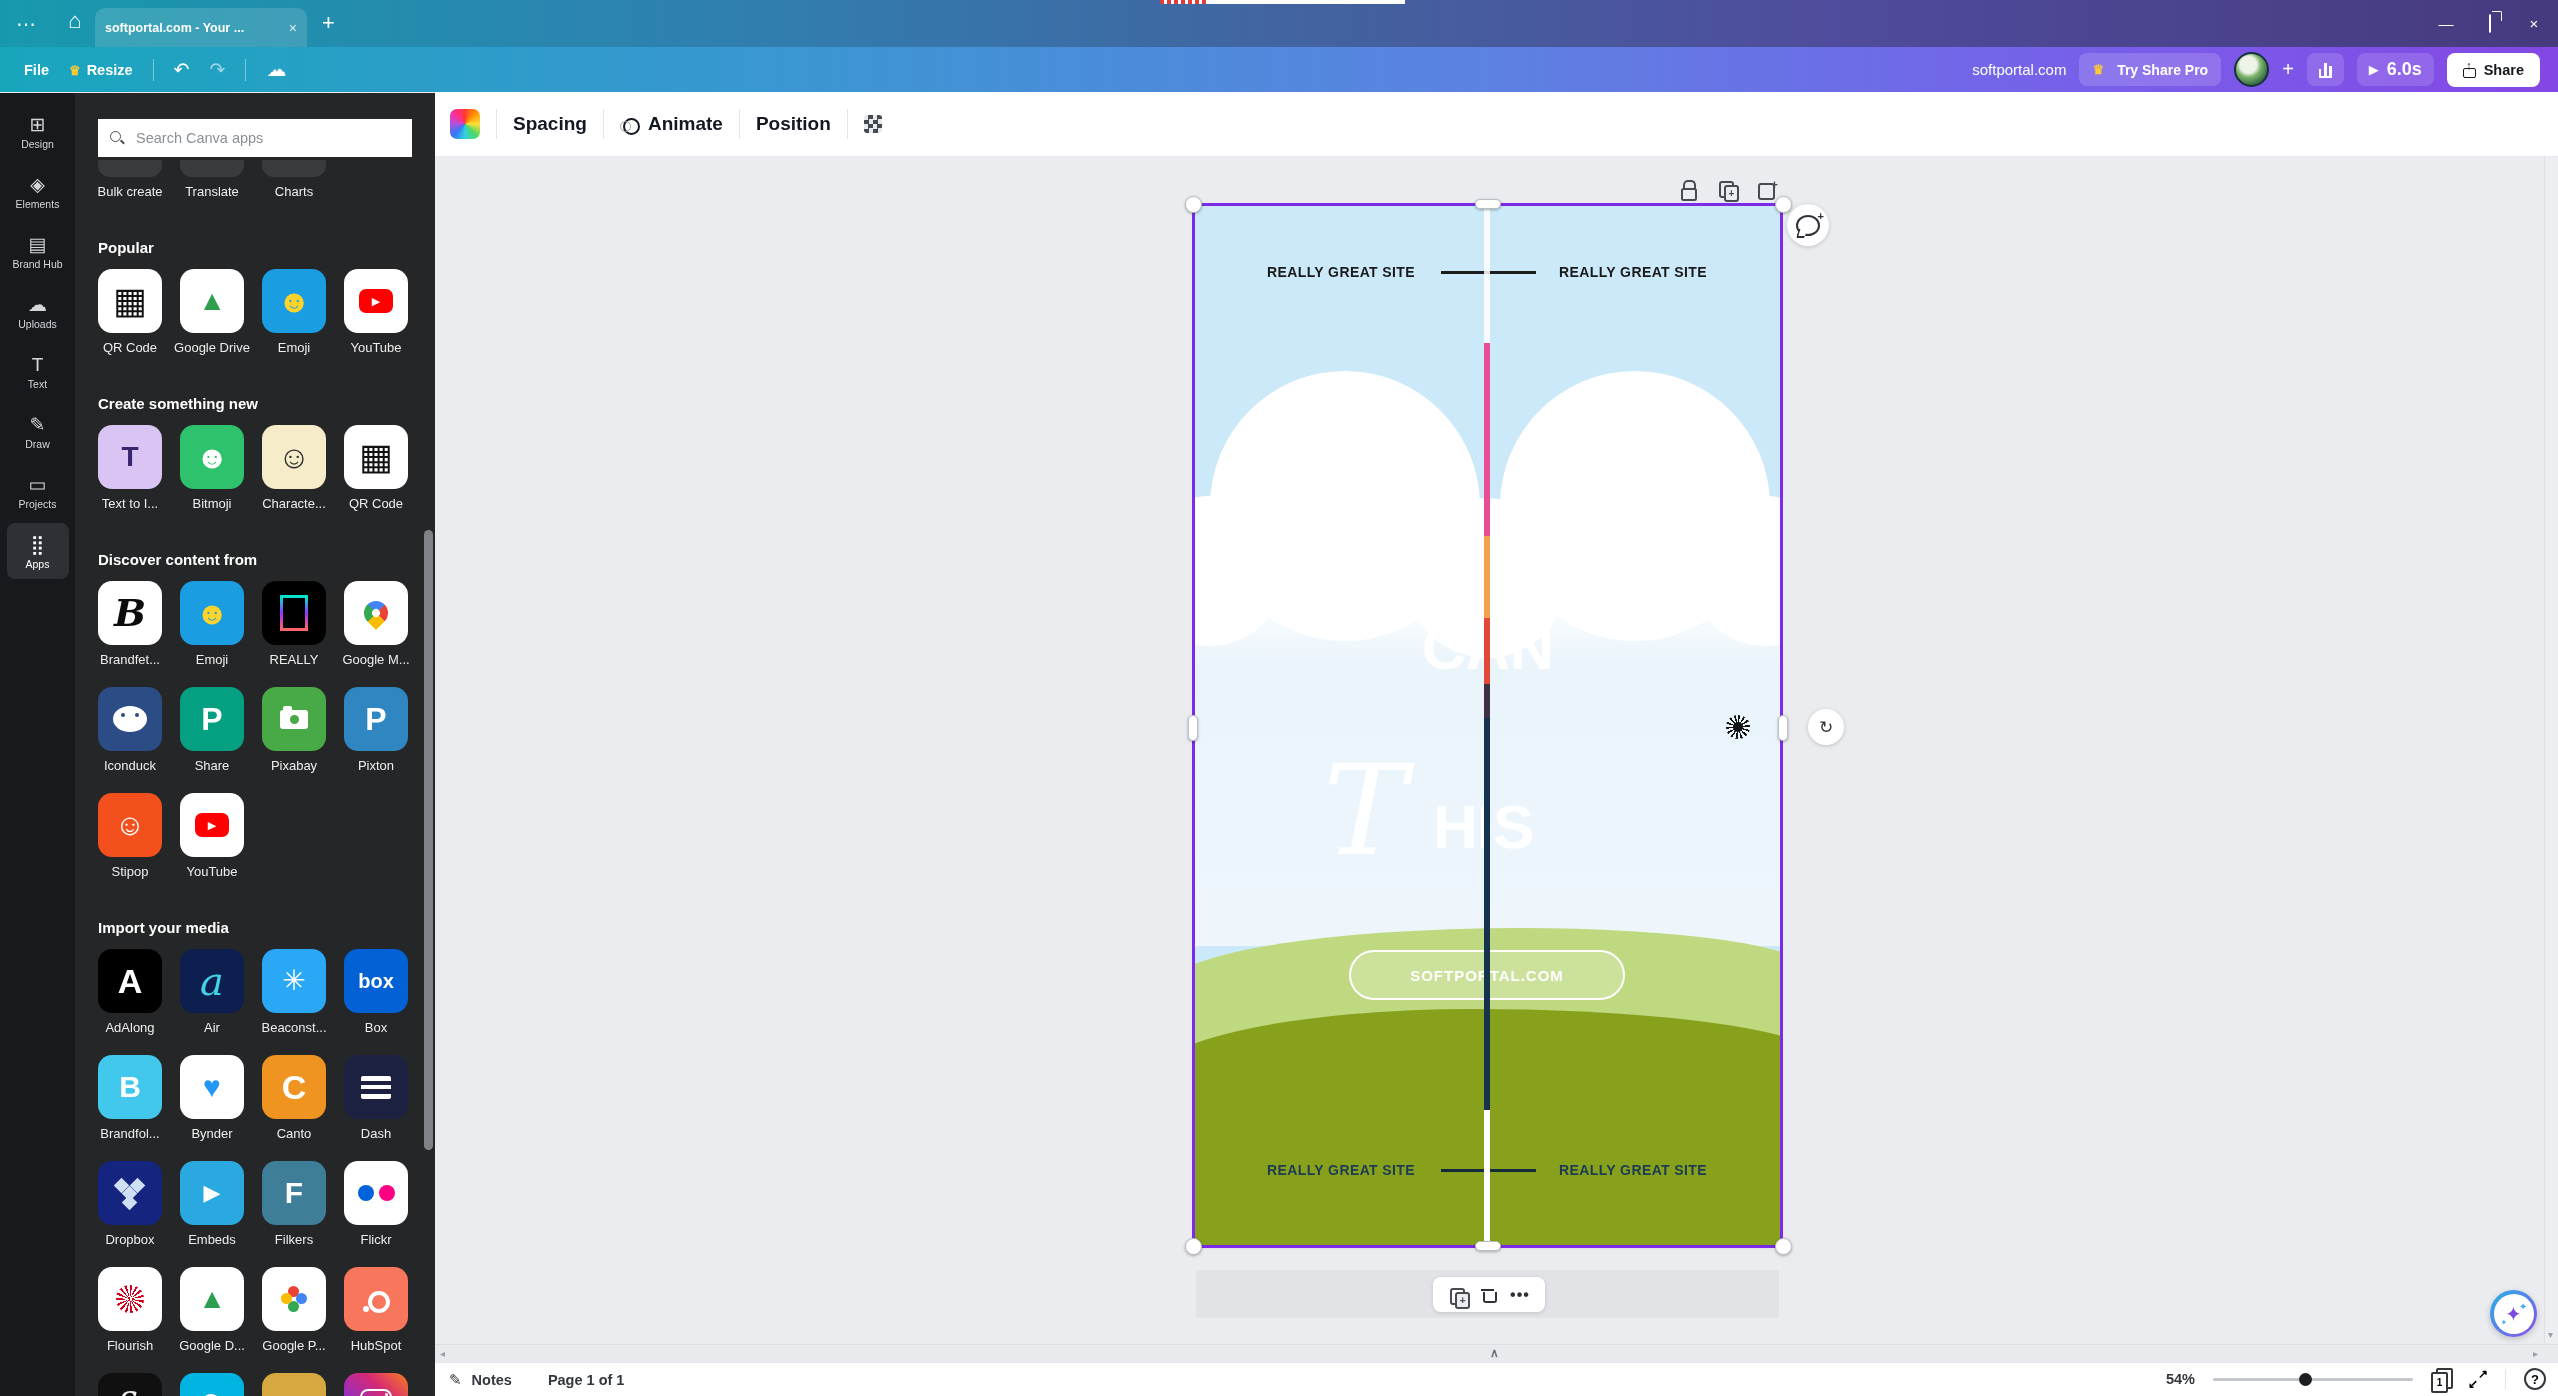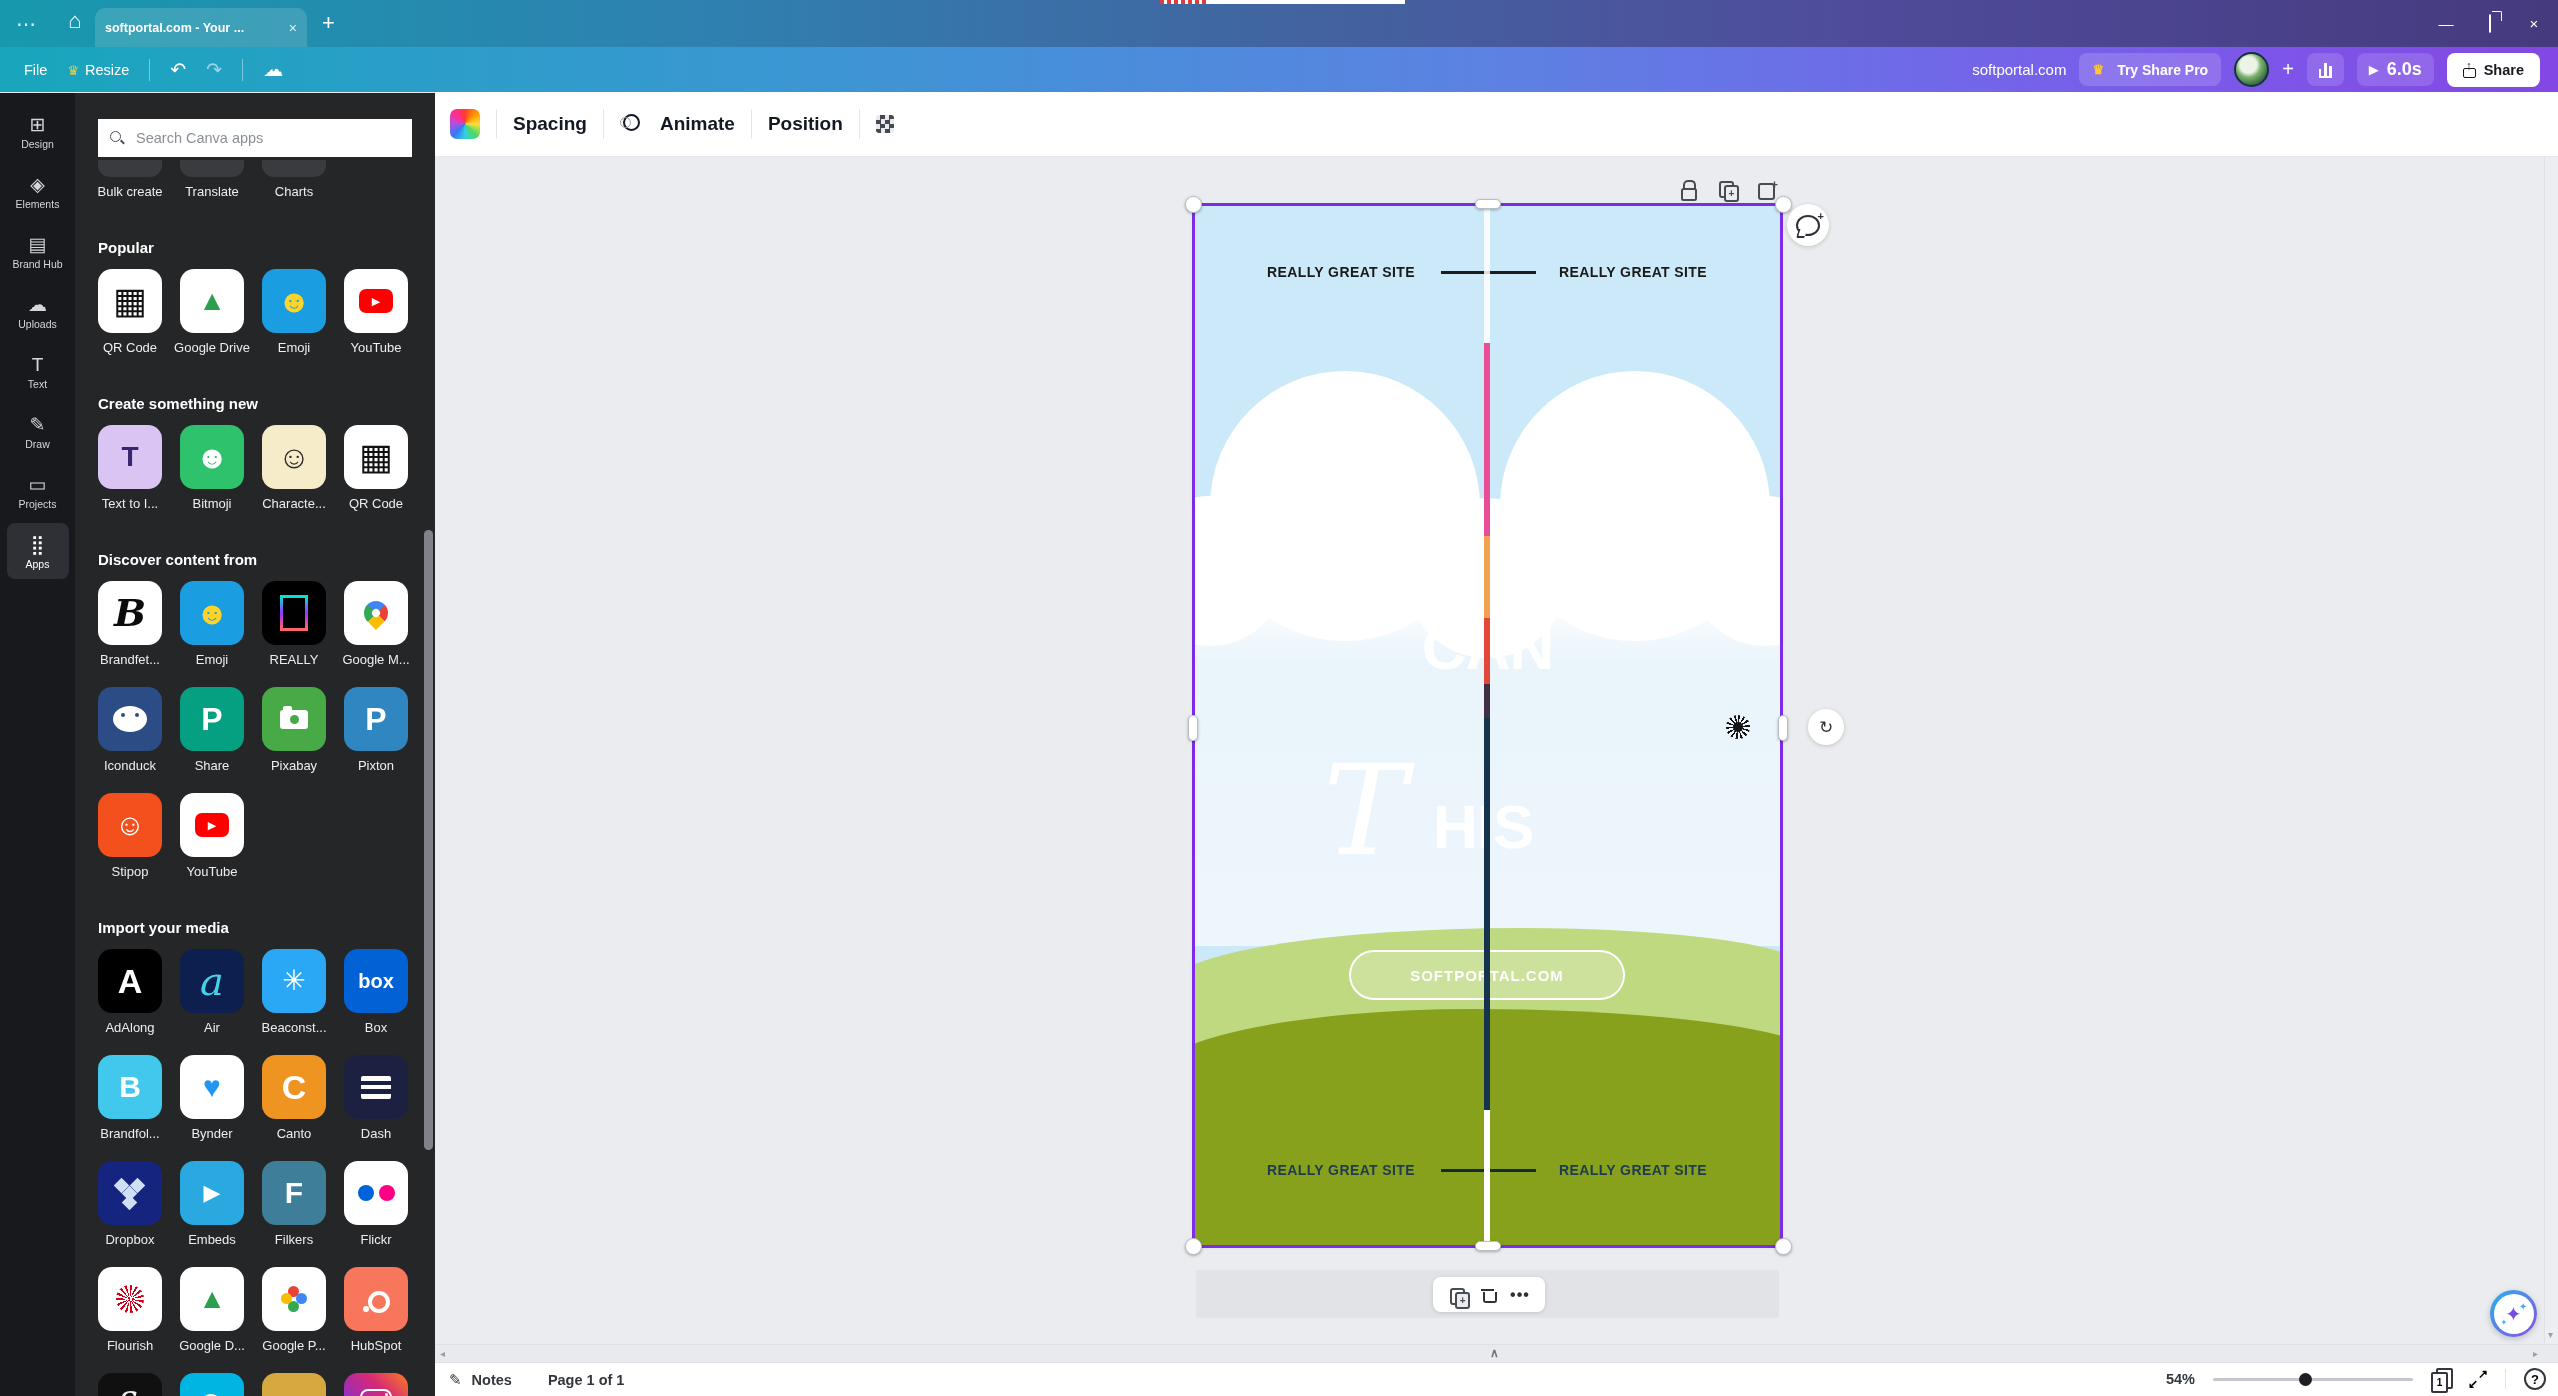--- a/index.html
+++ b/index.html
@@ -22,21 +22,21 @@
   #win-controls{right:16px;top:0;height:47px;display:flex;align-items:center;gap:28px;color:#fff;}
   #win-controls .wc{font-size:15px;width:16px;text-align:center;}
   .wc-max{width:11px;height:11px;border:1.6px solid #fff;border-radius:2px;position:relative;}
   .wc-max:before{content:"";position:absolute;left:2px;top:-4px;width:9px;height:9px;
     border-top:1.6px solid #fff;border-right:1.6px solid #fff;border-radius:0 2px 0 0;}
   
   #appbar{left:0;top:47px;width:2558px;height:45px;
     background:linear-gradient(90deg,#18a6bc 0%,#3a97d2 30%,#5c82e2 58%,#7a5cea 84%,#8347e4 100%);
     display:flex;align-items:center;color:#fff;}
   #appbar-left{display:flex;align-items:center;gap:20px;padding-left:24px;}
-  .ab-txt{font-size:14.5px;font-weight:400;color:#fff;}
+  .ab-txt{font-size:14.5px;font-weight:700;color:#fff;}
   .crown{color:#ffc933;font-size:13px;margin-right:6px;}
   .ab-div{width:1px;height:22px;background:rgba(255,255,255,.4);}
   .ab-ic{font-size:19px;color:#fff;}
   #redo-btn{opacity:.55;}
   #cloud-saved{position:relative;width:24px;height:20px;}
   #cloud-saved .cl{font-size:20px;color:#fff;position:absolute;left:0;top:-3px;}
   #cloud-saved .ck{position:absolute;left:8px;top:4px;font-size:9px;color:#3aa3cc;font-weight:700;}
   #appbar-right{position:absolute;right:18px;top:47px;height:45px;display:flex;align-items:center;gap:13px;color:#fff;}
   #site-label{font-size:15px;font-weight:400;}
   #try-pro{background:rgba(255,255,255,.16);border-radius:8px;height:33px;display:flex;
@@ -59,21 +59,21 @@
   
   #objectbar{left:435px;top:92px;width:2123px;height:65px;background:#fff;border-bottom:1px solid #e7e8ec;
     display:flex;align-items:center;gap:16px;padding-left:15px;box-sizing:border-box;}
   #color-swatch{width:30px;height:30px;border-radius:7px;
     background:conic-gradient(#ff3b30,#ff9500,#ffe03a,#4cd964,#32d1e0,#3478f6,#af52de,#ff2d95,#ff3b30);}
   .ob-div{width:1px;height:30px;background:#e4e6ea;}
   .ob-lbl{font-size:19px;font-weight:700;color:#131822;}
   .anim-ic{position:relative;width:20px;height:18px;}
   .anim-ic:before{content:"";position:absolute;right:0;top:1px;width:13px;height:13px;border:2px solid #131822;border-radius:50%;}
   .anim-ic:after{content:"";position:absolute;left:0;top:4px;width:9px;height:9px;border:1.6px solid #9aa0a8;border-radius:50%;}
-  .ob-item{display:flex;align-items:flex-start;gap:20px;}
+  .ob-item{display:flex;align-items:flex-end;gap:8px;}
   #checker-ic{width:18px;height:18px;border-radius:3px;
     background:conic-gradient(#454a52 0 25%,#e8eaee 0 50%,#454a52 0 75%,#e8eaee 0) 0 0/9px 9px;}
   
   #rail{left:0;top:93px;width:75px;height:1303px;background:#17191c;display:flex;flex-direction:column;
     align-items:center;padding-top:10px;box-sizing:border-box;gap:4px;}
   .rail-item{width:62px;height:56px;display:flex;flex-direction:column;align-items:center;justify-content:center;
     border-radius:8px;color:#d4d7da;}
   .rail-item.active{background:#2e3035;color:#fff;}
   .rail-ic{font-size:19px;height:24px;line-height:24px;}
   .rail-lb{font-size:10.5px;margin-top:1px;}

